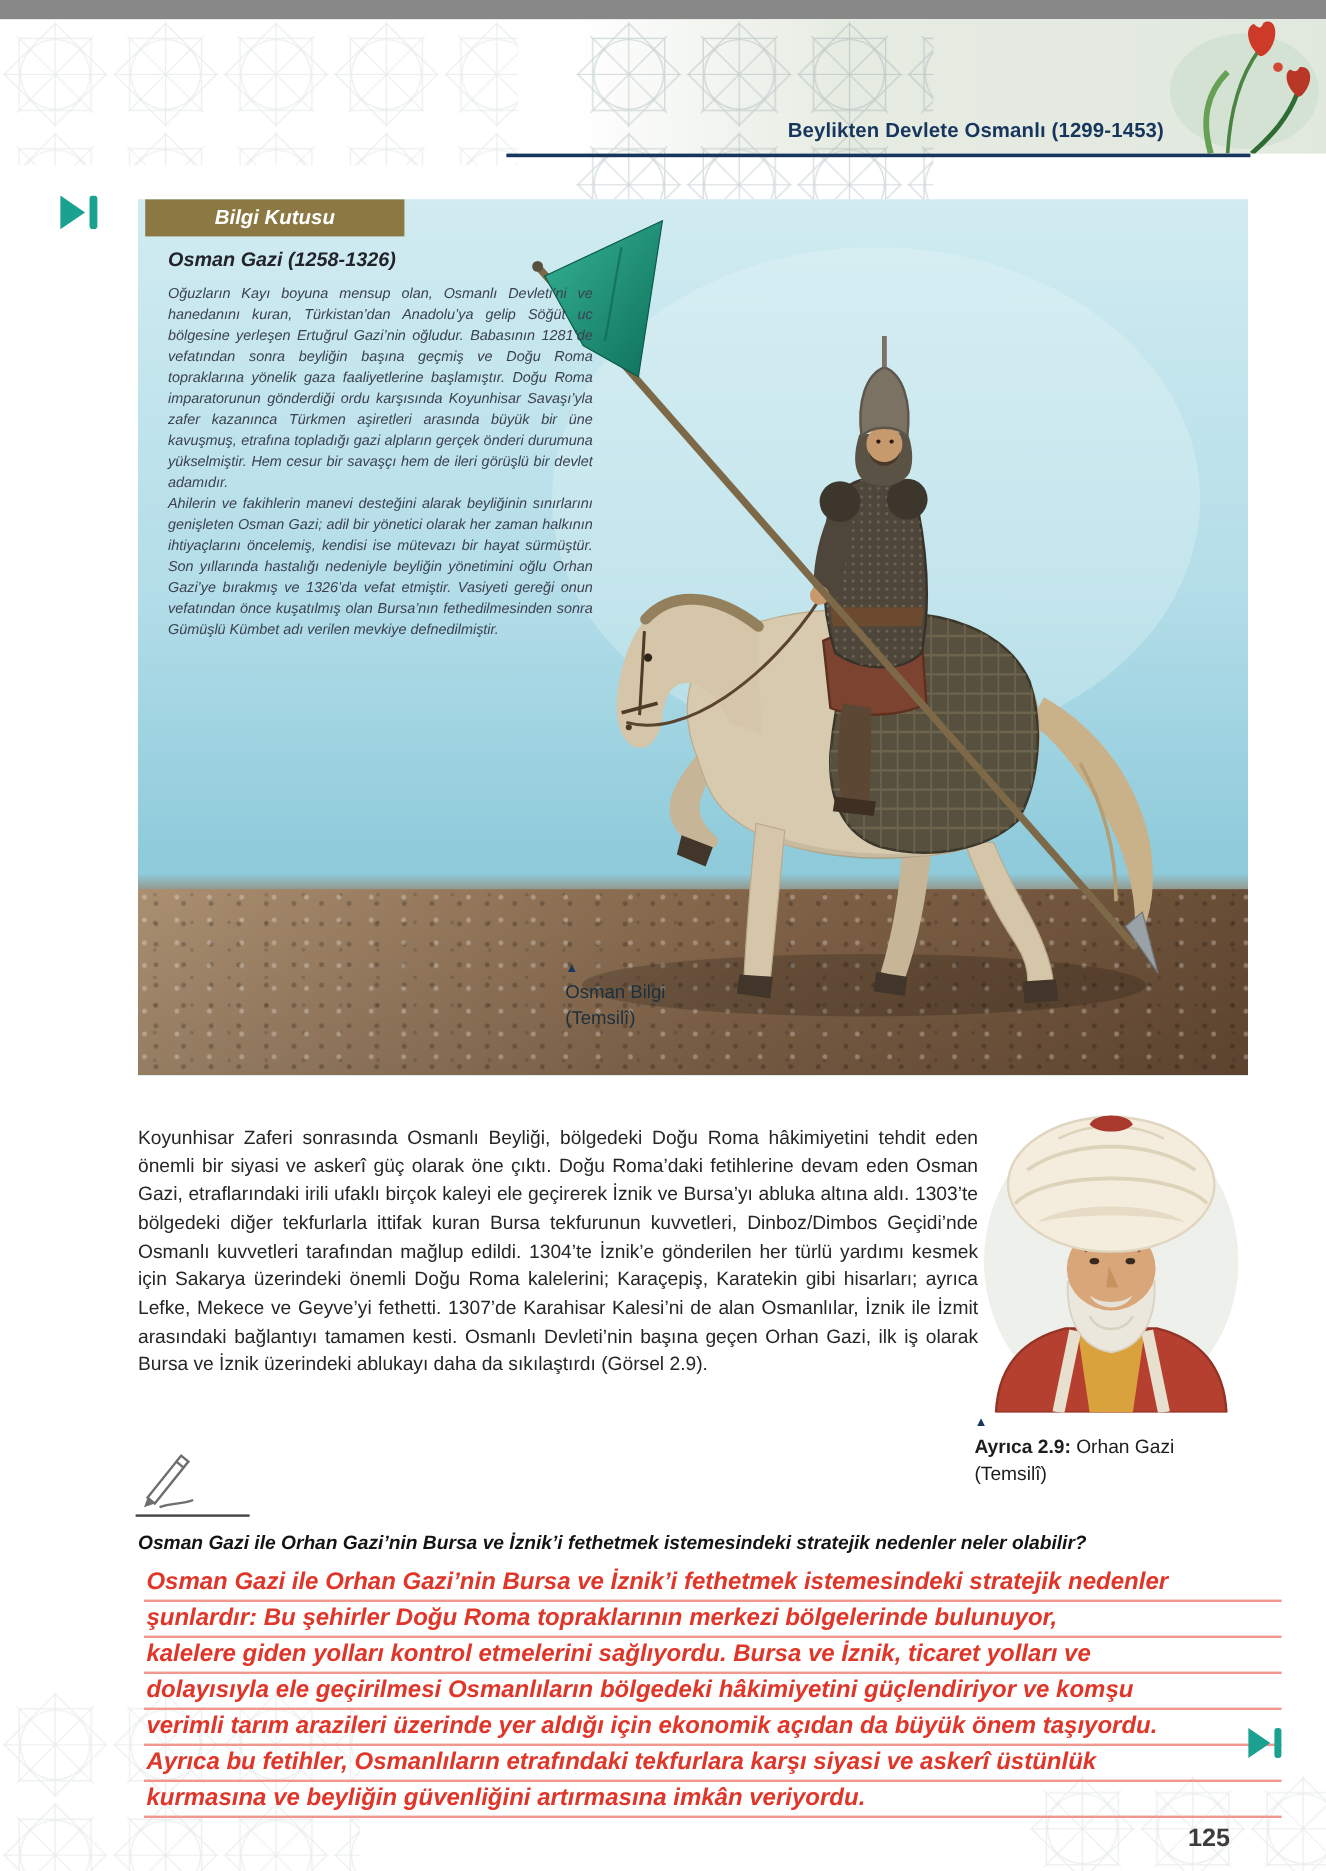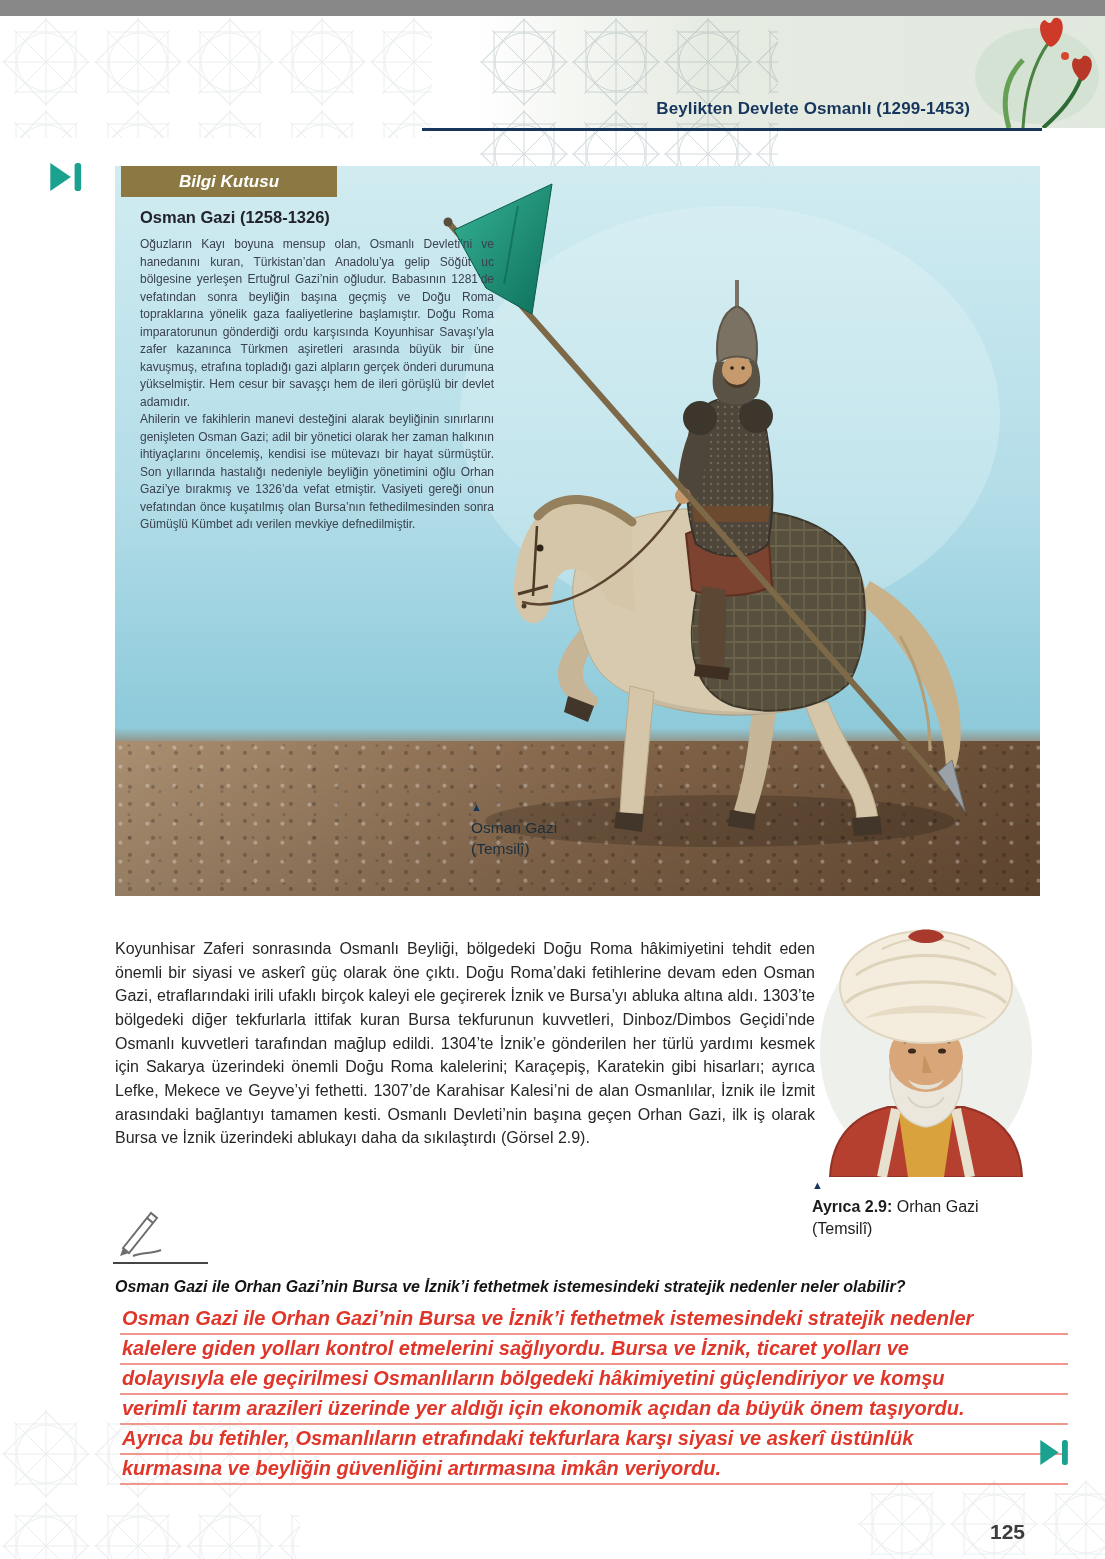--- a/index.html
+++ b/index.html
@@ -35,21 +35,21 @@
       radial-gradient(circle at 20% 35%, rgba(255,255,255,.28) 1.5px, transparent 2.5px),
       radial-gradient(circle at 65% 70%, rgba(0,0,0,.22) 1.5px, transparent 2.5px),
       radial-gradient(circle at 45% 20%, rgba(0,0,0,.15) 1px, transparent 2px),
       linear-gradient(180deg, rgba(0,0,0,.06), rgba(0,0,0,.18)),
       linear-gradient(90deg,#b59878,#8a6a4d 55%,#6f5239);
     background-size: 27px 19px, 23px 17px, 31px 23px, 100% 100%, 100% 100%; }
   .ground-fade { position:absolute; left:0; bottom:150px; width:100%; height:18px;
     background:linear-gradient(180deg, rgba(150,118,88,0), rgba(150,118,88,.8)); }
   .infobox-tab { position:absolute; left:6px; top:0; width:216px; height:31px; background:#8c7843;
     color:#fff; font-weight:bold; font-style:italic; font-size:17px; display:flex; align-items:center; justify-content:center; z-index:8; }
-  .info-text { position:absolute; left:25px; top:42px; width:354px; z-index:6; }
+  .info-text { position:absolute; left:25px; top:42px; width:354px; z-index:6; font-style:italic; }
   .info-title { font-weight:bold; font-size:16.5px; color:#23232b; margin-bottom:9px; }
   .info-para { font-size:12px; line-height:1.46; color:#3b4150; text-align:justify; }
   .horse-art { position:absolute; right:0; top:0; width:640px; height:730px; }
   .img-caption { position:absolute; left:356px; top:636px; z-index:7; color:#1c2f3d; }
   .caption-marker { font-size:11px; color:#17365d; line-height:1; margin-bottom:5px; }
   .img-caption .cap-line { font-size:15.5px; line-height:1.35; }
 
   
   .main-para { position:absolute; left:115px; top:921px; width:700px; font-size:16px;
     line-height:1.48; color:#262626; text-align:justify; }
@@ -212,21 +212,21 @@
     <div class="infobox-tab">Bilgi Kutusu</div>
 
     <div class="info-text">
       <div class="info-title">Osman Gazi (1258-1326)</div>
       <div class="info-para">Oğuzların Kayı boyuna mensup olan, Osmanlı Devleti’ni ve hanedanını kuran, Türkistan’dan Anadolu’ya gelip Söğüt uc bölgesine yerleşen Ertuğrul Gazi’nin oğludur. Babasının 1281’de vefatından sonra beyliğin başına geçmiş ve Doğu Roma topraklarına yönelik gaza faaliyetlerine başlamıştır. Doğu Roma imparatorunun gönderdiği ordu karşısında Koyunhisar Savaşı’yla zafer kazanınca Türkmen aşiretleri arasında büyük bir üne kavuşmuş, etrafına topladığı gazi alpların gerçek önderi durumuna yükselmiştir. Hem cesur bir savaşçı hem de ileri görüşlü bir devlet adamıdır.</div>
       <div class="info-para">Ahilerin ve fakihlerin manevi desteğini alarak beyliğinin sınırlarını genişleten Osman Gazi; adil bir yönetici olarak her zaman halkının ihtiyaçlarını öncelemiş, kendisi ise mütevazı bir hayat sürmüştür. Son yıllarında hastalığı nedeniyle beyliğin yönetimini oğlu Orhan Gazi’ye bırakmış ve 1326’da vefat etmiştir. Vasiyeti gereği onun vefatından önce kuşatılmış olan Bursa’nın fethedilmesinden sonra Gümüşlü Kümbet adı verilen mevkiye defnedilmiştir.</div>
     </div>
 
     <div class="img-caption">
       <div class="caption-marker">▲</div>
-      <div class="cap-line">Osman Gazi</div>
+      <div class="cap-line">Osman Bilgi</div>
       <div class="cap-line">(Temsilî)</div>
     </div>
   </div>
 
   <div class="main-para">Koyunhisar Zaferi sonrasında Osmanlı Beyliği, bölgedeki Doğu Roma hâkimiyetini tehdit eden önemli bir siyasi ve askerî güç olarak öne çıktı. Doğu Roma’daki fetihlerine devam eden Osman Gazi, etraflarındaki irili ufaklı birçok kaleyi ele geçirerek İznik ve Bursa’yı abluka altına aldı. 1303’te bölgedeki diğer tekfurlarla ittifak kuran Bursa tekfurunun kuvvetleri, Dinboz/Dimbos Geçidi’nde Osmanlı kuvvetleri tarafından mağlup edildi. 1304’te İznik’e gönderilen her türlü yardımı kesmek için Sakarya üzerindeki önemli Doğu Roma kalelerini; Karaçepiş, Karatekin gibi hisarları; ayrıca Lefke, Mekece ve Geyve’yi fethetti. 1307’de Karahisar Kalesi’ni de alan Osmanlılar, İznik ile İzmit arasındaki bağlantıyı tamamen kesti. Osmanlı Devleti’nin başına geçen Orhan Gazi, ilk iş olarak Bursa ve İznik üzerindeki ablukayı daha da sıkılaştırdı (Görsel 2.9).</div>
 
   <svg class="orhan-art" viewBox="0 0 228 258">
     <ellipse cx="114" cy="132" rx="106" ry="122" fill="#eef0ec"></ellipse>
     <path d="M18,258 C20,216 44,196 76,188 L152,188 C184,196 208,216 210,258 Z" fill="#b5402f" stroke="#933325" stroke-width="2"></path>
     <path d="M86,190 C96,206 132,206 142,190 L132,258 L96,258 Z" fill="#d9a23c"></path>
@@ -261,20 +261,21 @@
     <path d="M10,44 L16,49 L7,52 Z" fill="#6e6e6e"></path>
     <path d="M34,14 L38,9 L44,14 L40,19" fill="none" stroke="#6e6e6e" stroke-width="2"></path>
     <path d="M20,52 C30,48 38,50 48,46" stroke="#6e6e6e" stroke-width="2" fill="none"></path>
   </svg>
   <div class="pencil-rule"></div>
 
   <div class="question">Osman Gazi ile Orhan Gazi’nin Bursa ve İznik’i fethetmek istemesindeki stratejik nedenler neler olabilir?</div>
 
   <div class="answers">
     <div class="ans-line">Osman Gazi ile Orhan Gazi’nin Bursa ve İznik’i fethetmek istemesindeki stratejik nedenler</div>
+    <div class="ans-line">şunlardır: Bu şehirler Doğu Roma topraklarının merkezi bölgelerinde bulunuyor,</div>
     <div class="ans-line">kalelere giden yolları kontrol etmelerini sağlıyordu. Bursa ve İznik, ticaret yolları ve</div>
     <div class="ans-line">dolayısıyla ele geçirilmesi Osmanlıların bölgedeki hâkimiyetini güçlendiriyor ve komşu</div>
     <div class="ans-line">verimli tarım arazileri üzerinde yer aldığı için ekonomik açıdan da büyük önem taşıyordu.</div>
     <div class="ans-line">Ayrıca bu fetihler, Osmanlıların etrafındaki tekfurlara karşı siyasi ve askerî üstünlük</div>
     <div class="ans-line">kurmasına ve beyliğin güvenliğini artırmasına imkân veriyordu.</div>
   </div>
 
   <svg class="nav-icon nav-br" viewBox="0 0 40 30">
     <polygon points="0,0 22,15 0,30" fill="#1aa18f"></polygon>
     <rect x="26" y="0" width="7" height="30" rx="3" fill="#1aa18f"></rect>

